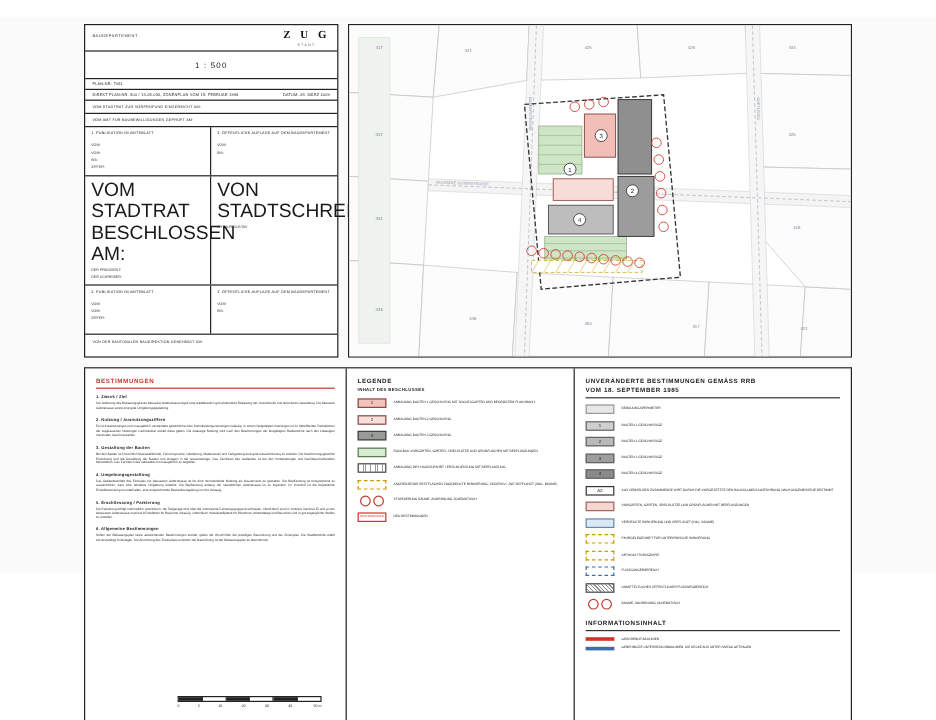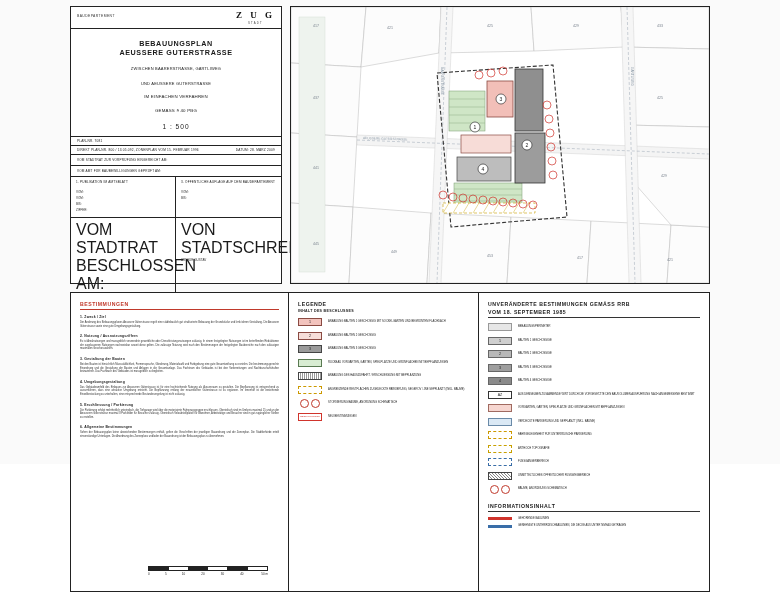--- a/index.html
+++ b/index.html
@@ -3,21 +3,21 @@
 <meta charset="utf-8">
 <style>
   html,body{margin:0;padding:0;}
   body{
     width:780px;height:600px;
     background:#ffffff;
     font-family:"Liberation Sans", sans-serif;
     color:#1a1a1a;
     overflow:hidden;
   }
-  .page{position:relative;width:780px;height:464px;background:#fafafa;}
+  .page{position:relative;width:780px;height:464px;background:#fafafa;margin-top:14px;}
 
   
   .titleblock{
     position:absolute;left:70px;top:6px;width:212px;height:278px;
     background:#fff;border:1px solid #222;box-sizing:border-box;
     padding:0;
   }
   .tb-head{
     display:flex;align-items:flex-start;justify-content:space-between;
     padding:4px 6px 2px 6px;border-bottom:1px solid #222;height:22px;box-sizing:border-box;
@@ -126,28 +126,20 @@
   <div class="titleblock">
 
     <div class="tb-head">
       <div class="tb-dept">BAUDEPARTEMENT</div>
       <div class="logo">
         <div class="zug">Z U G</div>
         <div class="sub">STADT</div>
       </div>
     </div>
 
-    <div class="tb-title">
-      <div class="t1">BEBAUUNGSPLAN</div>
-      <div class="t1">AEUSSERE GUTERSTRASSE</div>
-      <div class="t2">ZWISCHEN BAARERSTRASSE, GÄRTLIWEG</div>
-      <div class="t2">UND AEUSSERE GUTERSTRASSE</div>
-      <div class="t3">IM EINFACHEN VERFAHREN</div>
-      <div class="t3">GEMÄSS § 40 PBG</div>
-    </div>
 
     <div class="tb-scale">1 : 500</div>
 
     <div class="tb-row">
       <div class="l">PLAN-NR.  7081</div>
       <div class="r"></div>
     </div>
     <div class="tb-row">
       <div class="l">DIREKT PLAN-NR.  800 / 13.05.092, ZONENPLAN VOM 15. FEBRUAR 1996</div>
       <div class="r">DATUM: 28. MÄRZ 2009</div>

